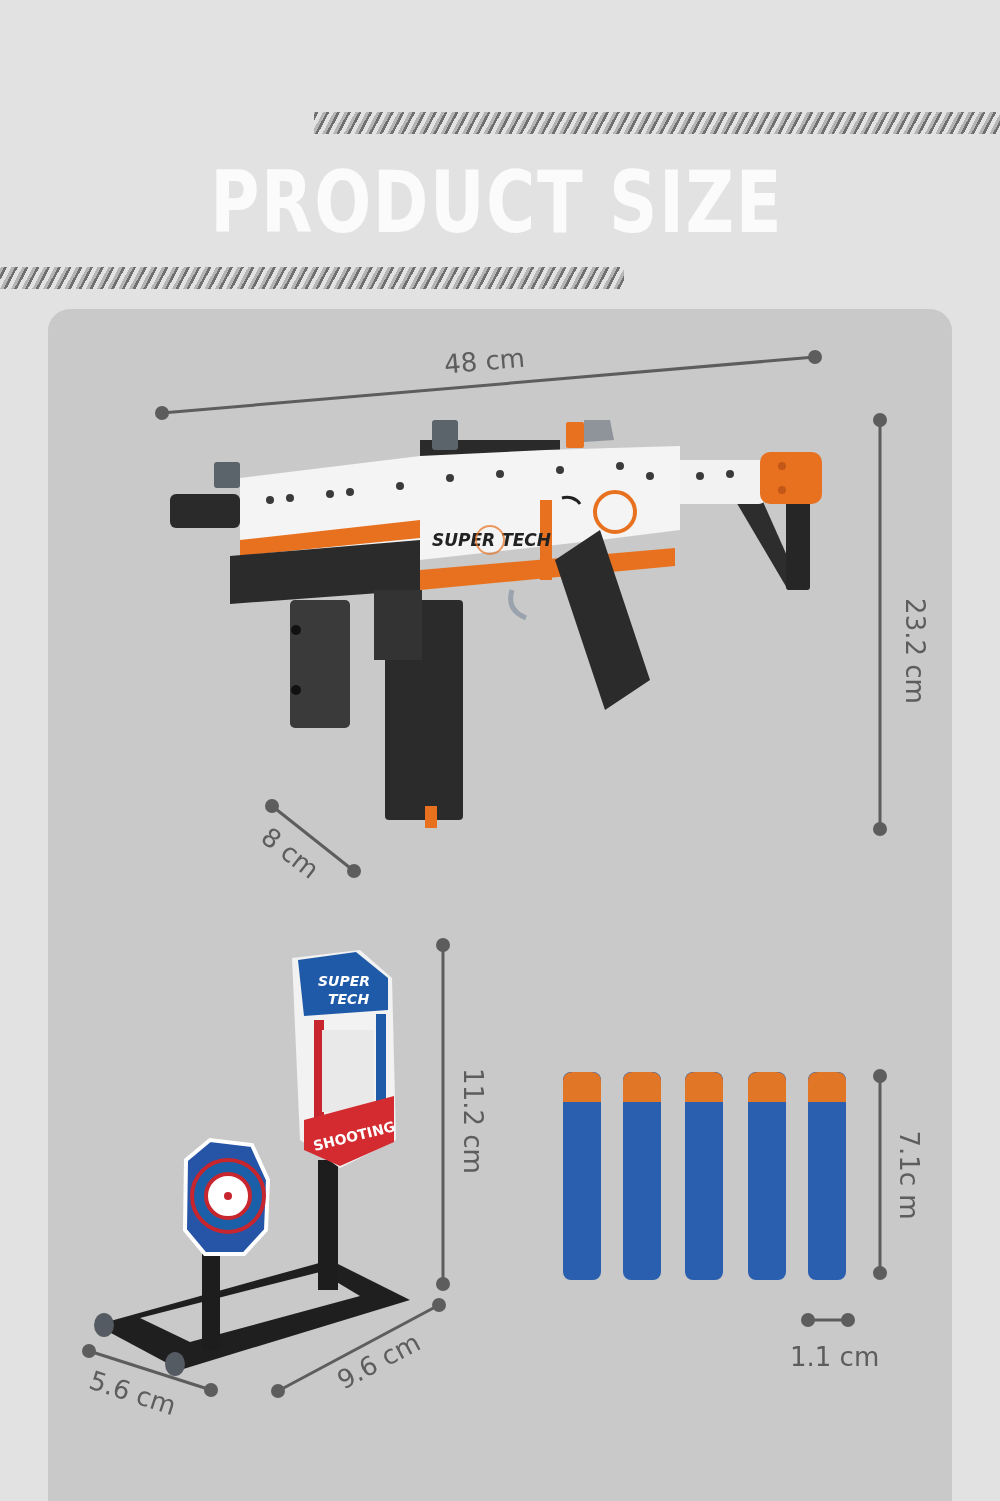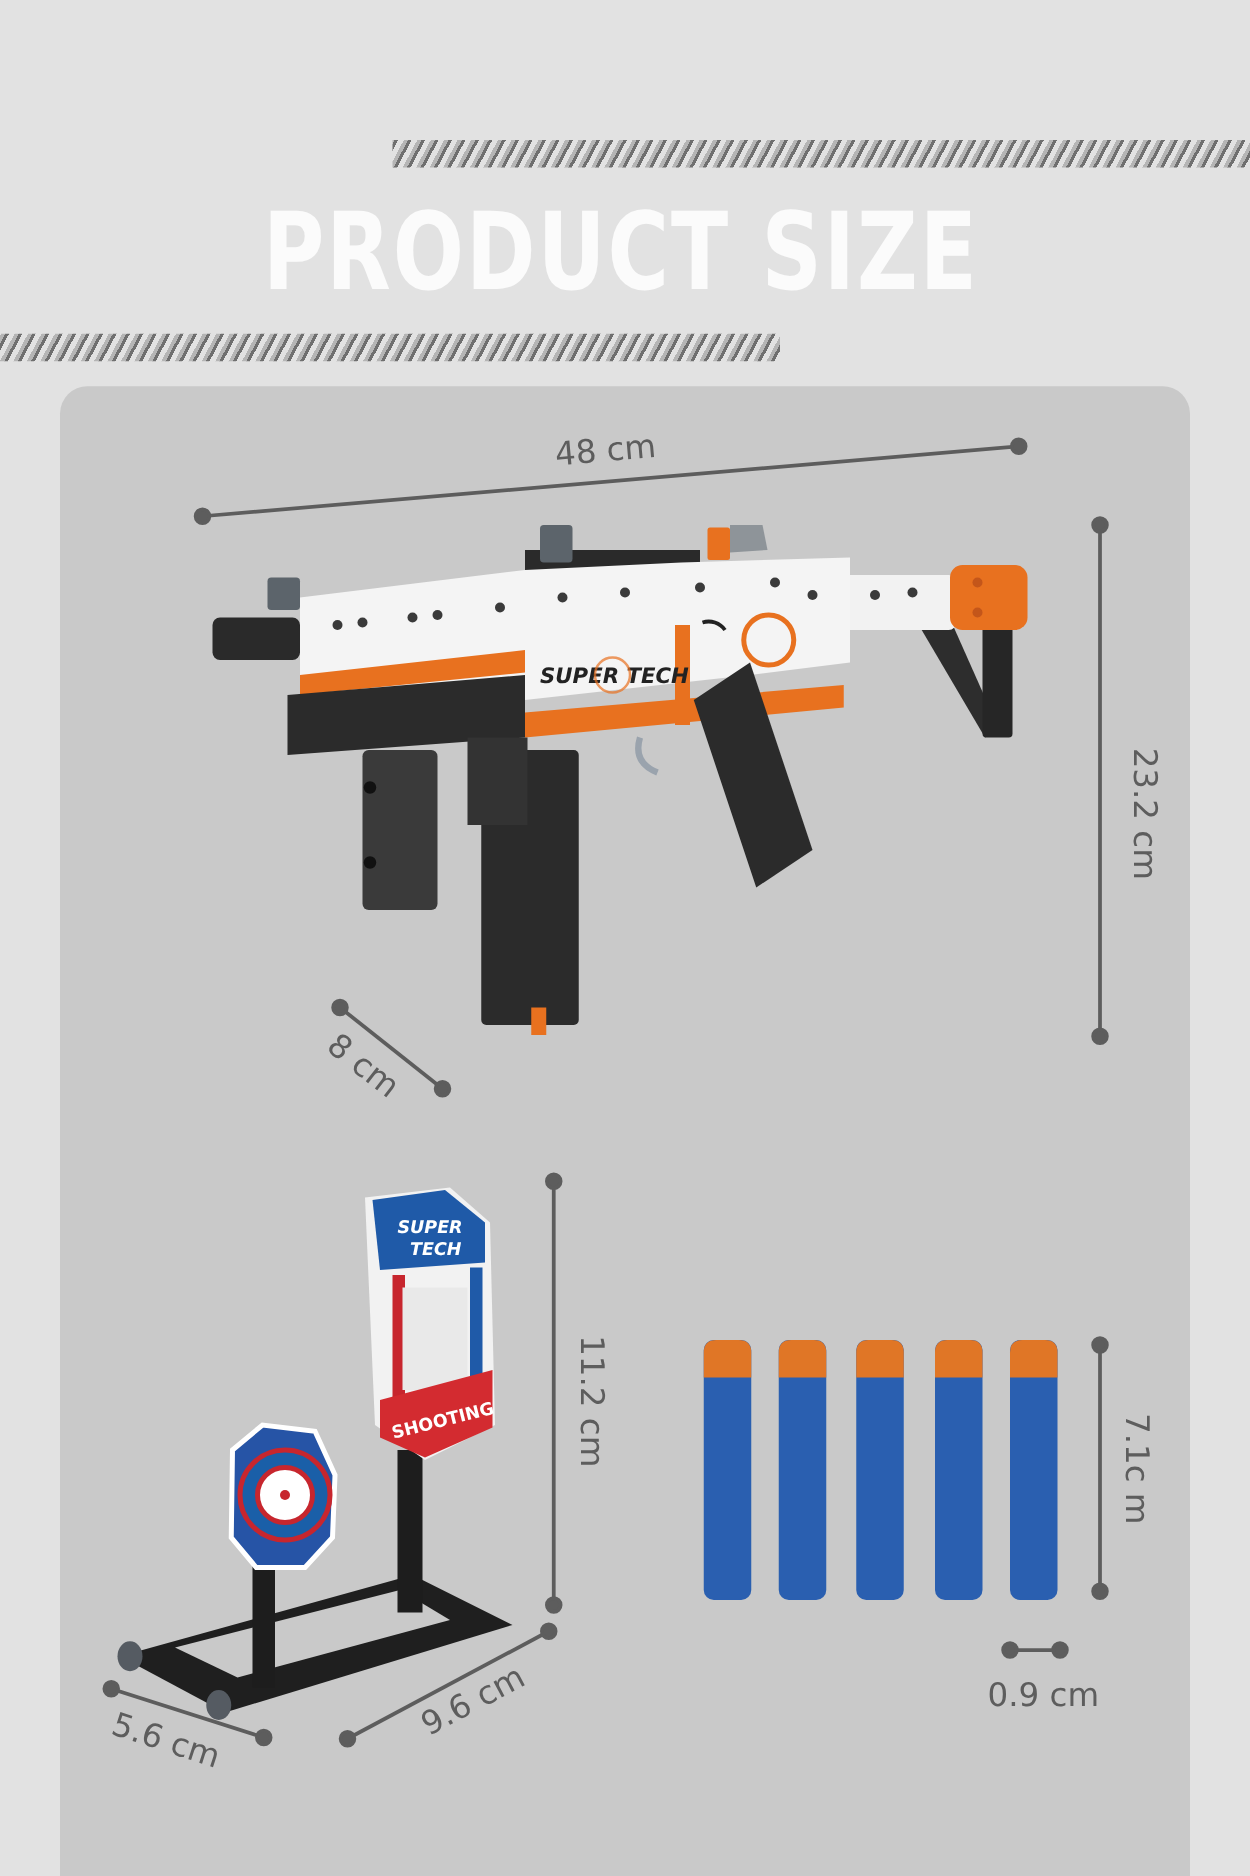--- a/index.html
+++ b/index.html
@@ -186,13 +186,13 @@
   </g>
 </svg>
 
 <div class="dim-label" style="left:444px; top:346px; transform:rotate(-5deg);">48 cm</div>
 <div class="dim-label" style="left:862px; top:636px; transform:rotate(90deg);">23.2 cm</div>
 <div class="dim-label" style="left:258px; top:838px; transform:rotate(38deg);">8 cm</div>
 <div class="dim-label" style="left:420px; top:1106px; transform:rotate(90deg);">11.2 cm</div>
 <div class="dim-label" style="left:334px; top:1346px; transform:rotate(-28deg);">9.6 cm</div>
 <div class="dim-label" style="left:88px; top:1378px; transform:rotate(18deg);">5.6 cm</div>
 <div class="dim-label" style="left:864px; top:1160px; transform:rotate(90deg);">7.1c m</div>
-<div class="dim-label" style="left:790px; top:1342px;">0.9 cm</div>
+<div class="dim-label" style="left:790px; top:1342px;">1.1 cm</div>
 
 </body></html>

